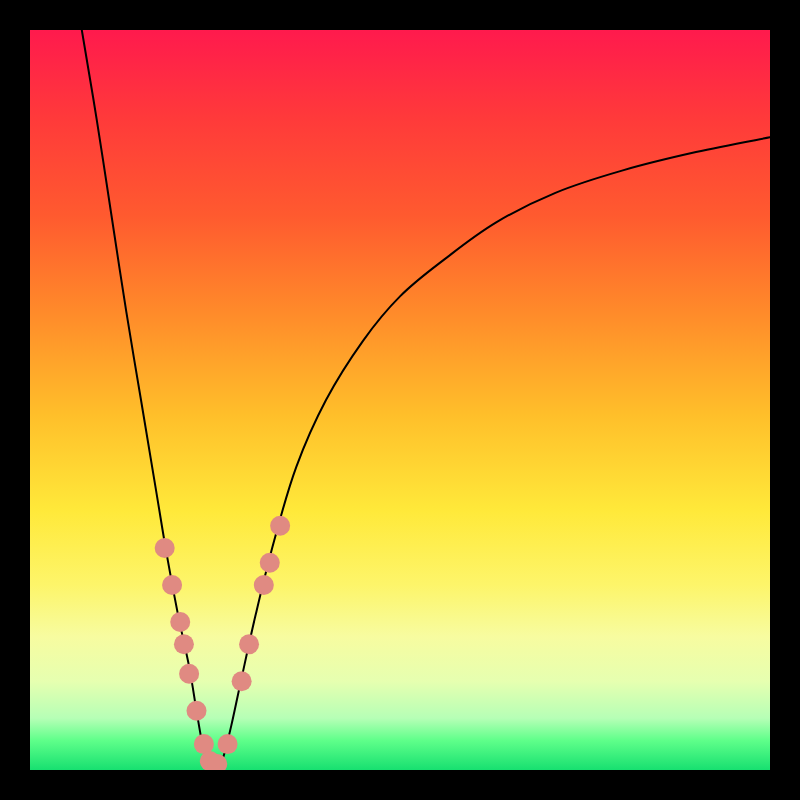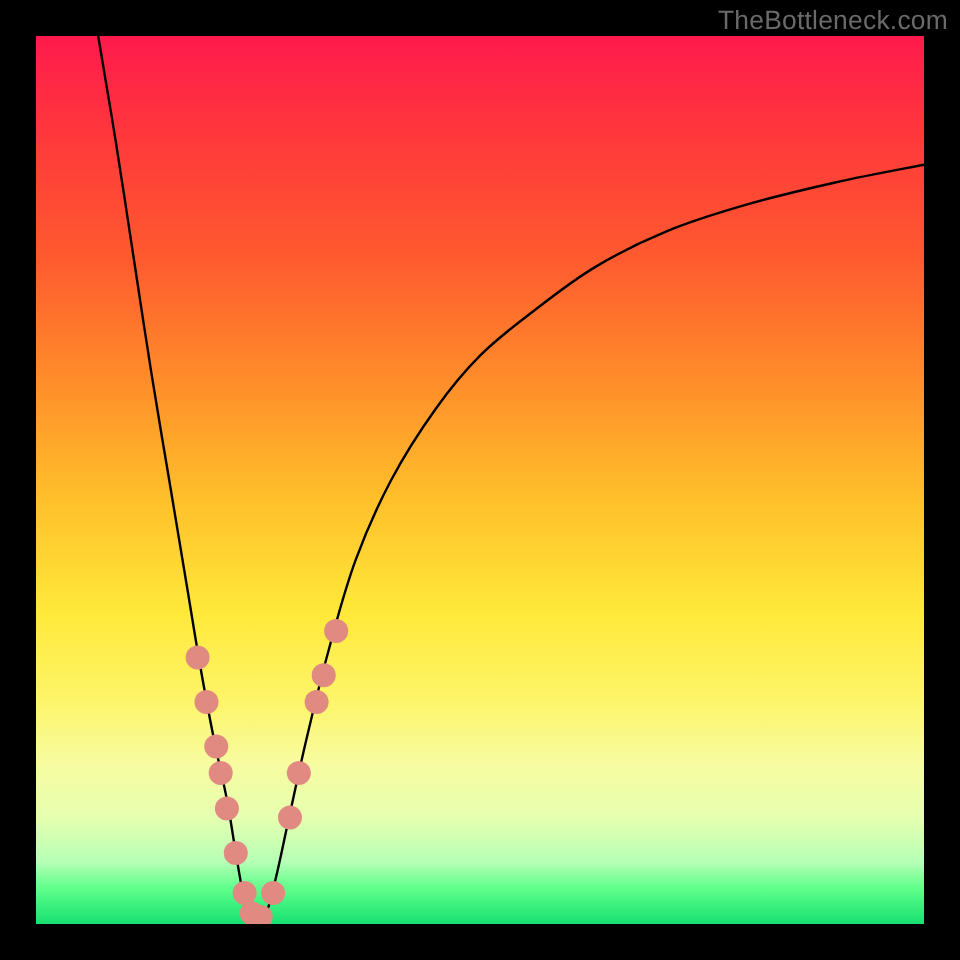--- a/index.html
+++ b/index.html
@@ -72,14 +72,13 @@
         <circle cx="179.82" cy="731.12" r="10" fill="#e08a82"></circle>
         <circle cx="187.22" cy="734.08" r="10" fill="#e08a82"></circle>
         <circle cx="197.58" cy="714.1" r="10" fill="#e08a82"></circle>
         <circle cx="211.64000000000001" cy="651.2" r="10" fill="#e08a82"></circle>
         <circle cx="219.04000000000002" cy="614.2" r="10" fill="#e08a82"></circle>
         <circle cx="233.84" cy="555" r="10" fill="#e08a82"></circle>
         <circle cx="239.76000000000002" cy="532.8" r="10" fill="#e08a82"></circle>
         <circle cx="250.11999999999998" cy="495.79999999999995" r="10" fill="#e08a82"></circle>
       </svg>
   </div>
-  <div class="watermark">TheBottleneck.com</div>
 </div>
 
 </body></html>

